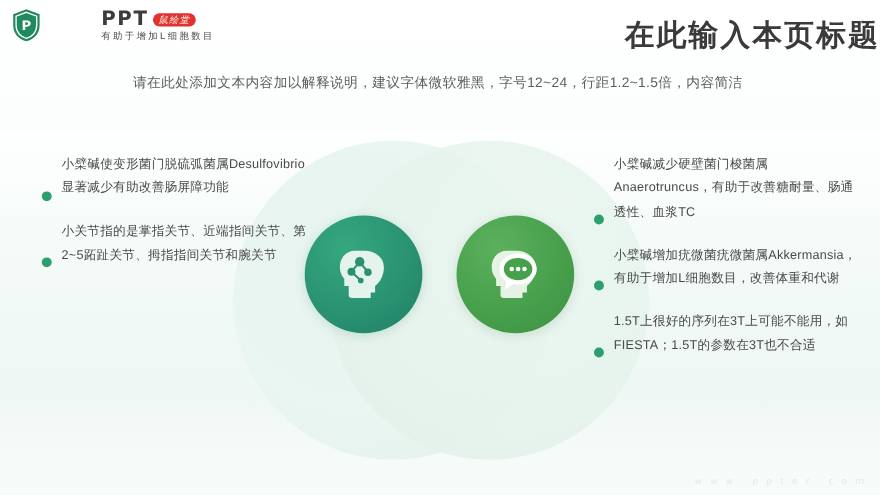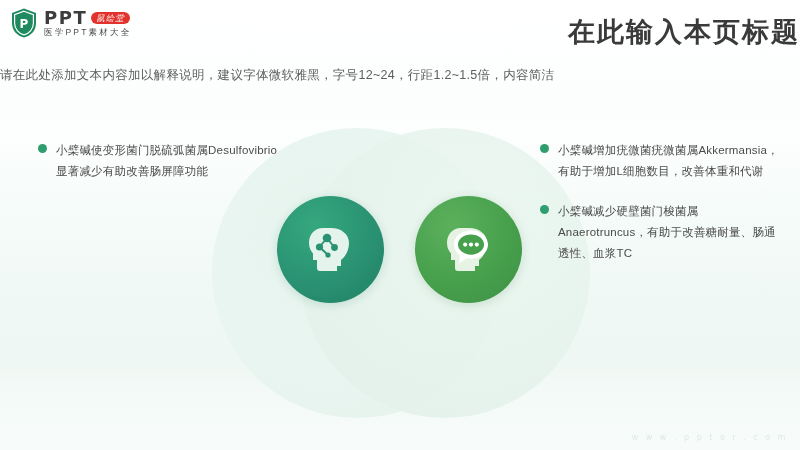--- a/index.html
+++ b/index.html
@@ -64,20 +64,21 @@
     width: 28px;
     height: 32px;
     position: relative;
     flex: none;
   }
   .logo-text-wrap {
     display: flex;
     flex-direction: column;
     justify-content: center;
     gap: 1px;
+    margin-left: 48px;
   }
   .logo-row1 {
     display: flex;
     align-items: center;
     gap: 4px;
   }
   .logo-ppt {
     font-size: 18px;
     font-weight: bold;
     letter-spacing: 1.5px;
@@ -115,20 +116,21 @@
     font-weight: bold;
     color: #3a3a3a;
     letter-spacing: 2px;
     line-height: 1.25;
   }
   .subtitle {
     position: absolute;
     top: 64px;
     left: 0;
     right: 4px;
+    text-align: center;
     color: #5d5d5d;
     font-size: 12.5px;
     line-height: 1.85;
     letter-spacing: 0.3px;
   }
   .subtitle div { white-space: nowrap; }
 
   
   .icon-circle {
     position: absolute;
@@ -157,21 +159,21 @@
   .col {
     position: absolute;
     top: 140px;
     width: 243px;
   }
   .col.left  { left: 38px; }
   .col.right { left: 540px; }
 
   .bullet {
     display: flex;
-    align-items: flex-start;
+    align-items: flex-end;
     margin-bottom: 18px;
   }
   .dot {
     width: 9px;
     height: 9px;
     border-radius: 50%;
     background: #2f9e6e;
     flex: none;
     margin-top: 4px;
     margin-right: 9px;
@@ -210,21 +212,21 @@
         <path d="M14 1.5 L26 6 L26 16 C26 24 20.5 29 14 30.5 C7.5 29 2 24 2 16 L2 6 Z" fill="#1f8a5f"></path>
         <path d="M14 4.2 L23.4 7.7 L23.4 16 C23.4 22.4 19 26.6 14 27.9 C9 26.6 4.6 22.4 4.6 16 L4.6 7.7 Z" fill="none" stroke="#ffffff" stroke-width="1.2"></path>
         <text x="14" y="20.5" font-family="DejaVu Sans, sans-serif" font-size="12" font-weight="bold" fill="#ffffff" text-anchor="middle">P</text>
       </svg>
     </span>
     <span class="logo-text-wrap">
       <span class="logo-row1">
         <span class="logo-ppt">PPT</span>
         <span class="logo-badge">鼠绘堂</span>
       </span>
-      <span class="logo-sub">医学PPT素材大全</span>
+      <span class="logo-sub">有助于增加L细胞数目</span>
     </span>
   </div>
 
   <div class="title">在此输入本页标题</div>
   <div class="subtitle">
     <div>请在此处添加文本内容加以解释说明，建议字体微软雅黑，字号12~24，行距1.2~1.5倍，内容简洁</div>
   </div>
 
   <div class="icon-circle left">
     <span>
@@ -252,28 +254,36 @@
         <circle cx="35.8" cy="22.6" r="2.1" fill="#ffffff"></circle>
       </svg>
     </span>
   </div>
 
   <div class="col left">
     <div class="bullet">
       <span class="dot"></span>
       <span class="btext">小檗碱使变形菌门脱硫弧菌属Desulfovibrio显著减少有助改善肠屏障功能</span>
     </div>
+    <div class="bullet">
+      <span class="dot"></span>
+      <span class="btext">小关节指的是掌指关节、近端指间关节、第2~5跖趾关节、拇指指间关节和腕关节</span>
+    </div>
   </div>
 
   <div class="col right">
     <div class="bullet">
       <span class="dot"></span>
+      <span class="btext">小檗碱减少硬壁菌门梭菌属Anaerotruncus，有助于改善糖耐量、肠通透性、血浆TC</span>
+    </div>
+    <div class="bullet">
+      <span class="dot"></span>
       <span class="btext">小檗碱增加疣微菌疣微菌属Akkermansia，有助于增加L细胞数目，改善体重和代谢</span>
     </div>
     <div class="bullet">
       <span class="dot"></span>
-      <span class="btext">小檗碱减少硬壁菌门梭菌属Anaerotruncus，有助于改善糖耐量、肠通透性、血浆TC</span>
+      <span class="btext">1.5T上很好的序列在3T上可能不能用，如FIESTA；1.5T的参数在3T也不合适</span>
     </div>
   </div>
 
   <div class="watermark">w w w . p p t e r . c o m</div>
 
 </div>
 
 </body></html>

